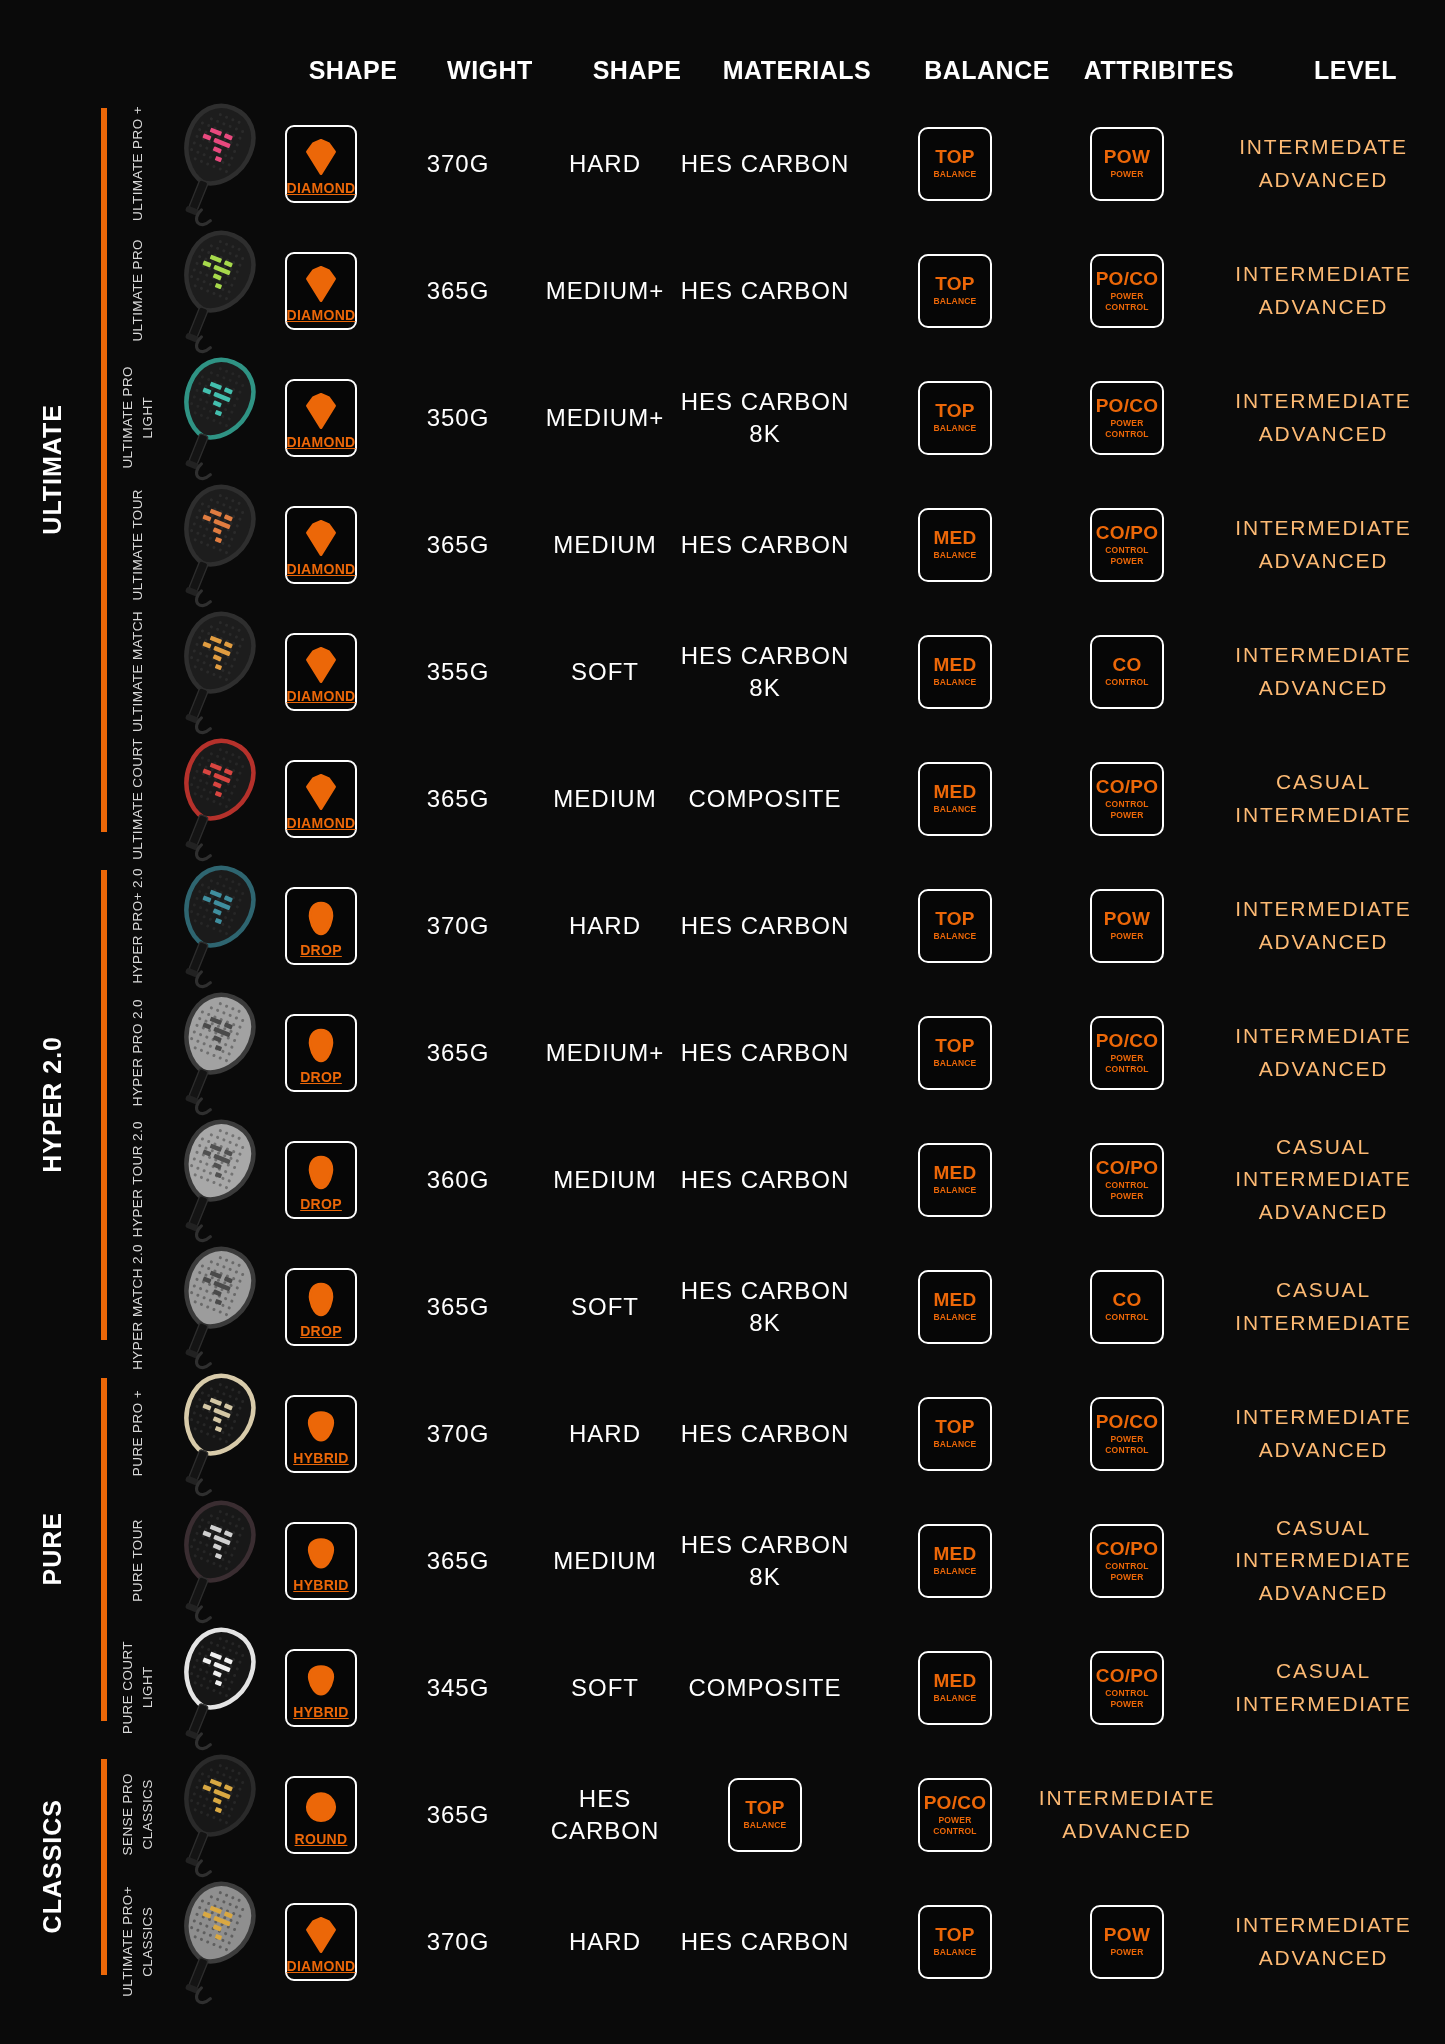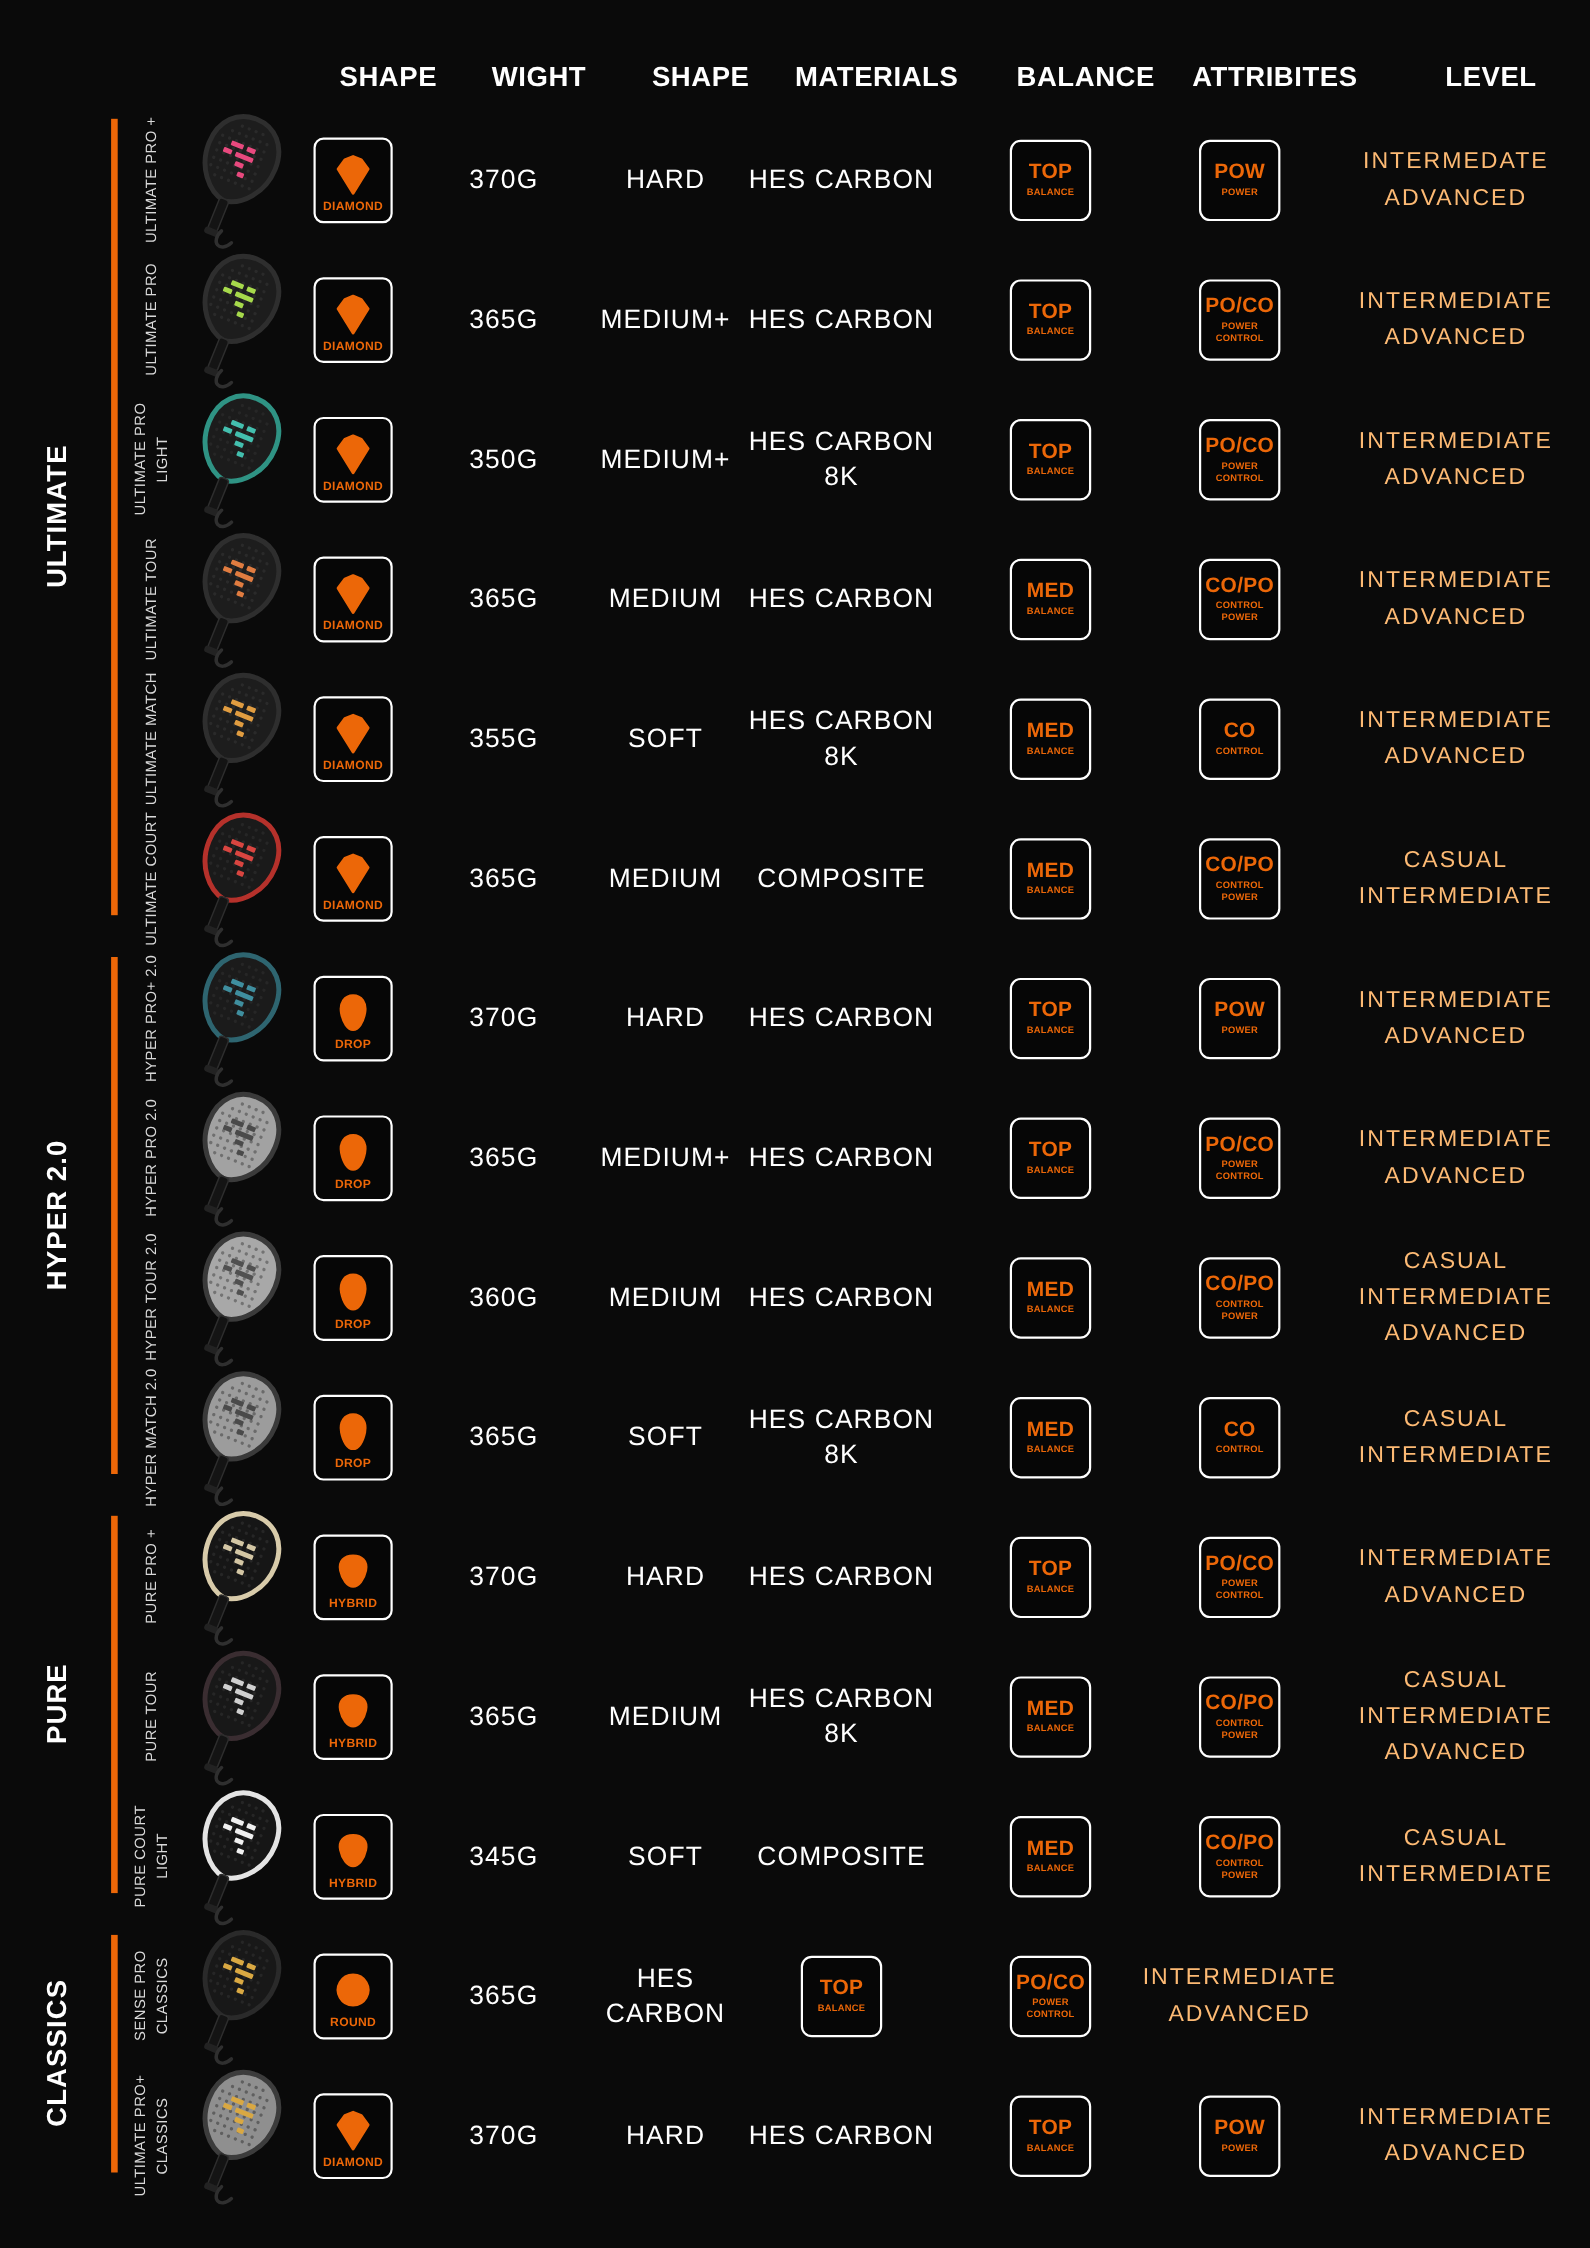--- a/index.html
+++ b/index.html
@@ -47,21 +47,21 @@
     color: #ffffff; font-size: 24px; letter-spacing: 1px; font-weight: 400;
     text-align: center; white-space: pre-line; line-height: 1.3;
   }
   .cell.level .txt { font-size: 21px; letter-spacing: 1.8px; line-height: 1.55; color: #fdba74; }
   .shape-box {
     width: 72px; height: 78px; border: 2.5px solid #ffffff; border-radius: 9px;
     background: #060606; display: flex; flex-direction: column;
     align-items: center; justify-content: center; gap: 1px; padding-top: 4px;
   }
   .shape-icon { width: 44px; height: 44px; }
-  .shape-label { color: var(--orange); font-size: 11px; font-weight: 700; letter-spacing: .3px; }
+  .shape-label { color: var(--orange); font-size: 14px; font-weight: 700; letter-spacing: .3px; text-decoration: underline; }
   .badge {
     width: 74px; height: 74px; border: 2.5px solid #ffffff; border-radius: 10px;
     background: #060606; display: flex; flex-direction: column;
     align-items: center; justify-content: center;
   }
   .badge-big { color: var(--orange); font-weight: 800; font-size: 19px; letter-spacing: .3px; white-space: nowrap; }
   .badge-small {
     color: var(--orange); font-weight: 700; font-size: 8.5px; letter-spacing: .2px;
     text-align: center; white-space: pre-line; line-height: 1.3; margin-top: 1px;
   }

